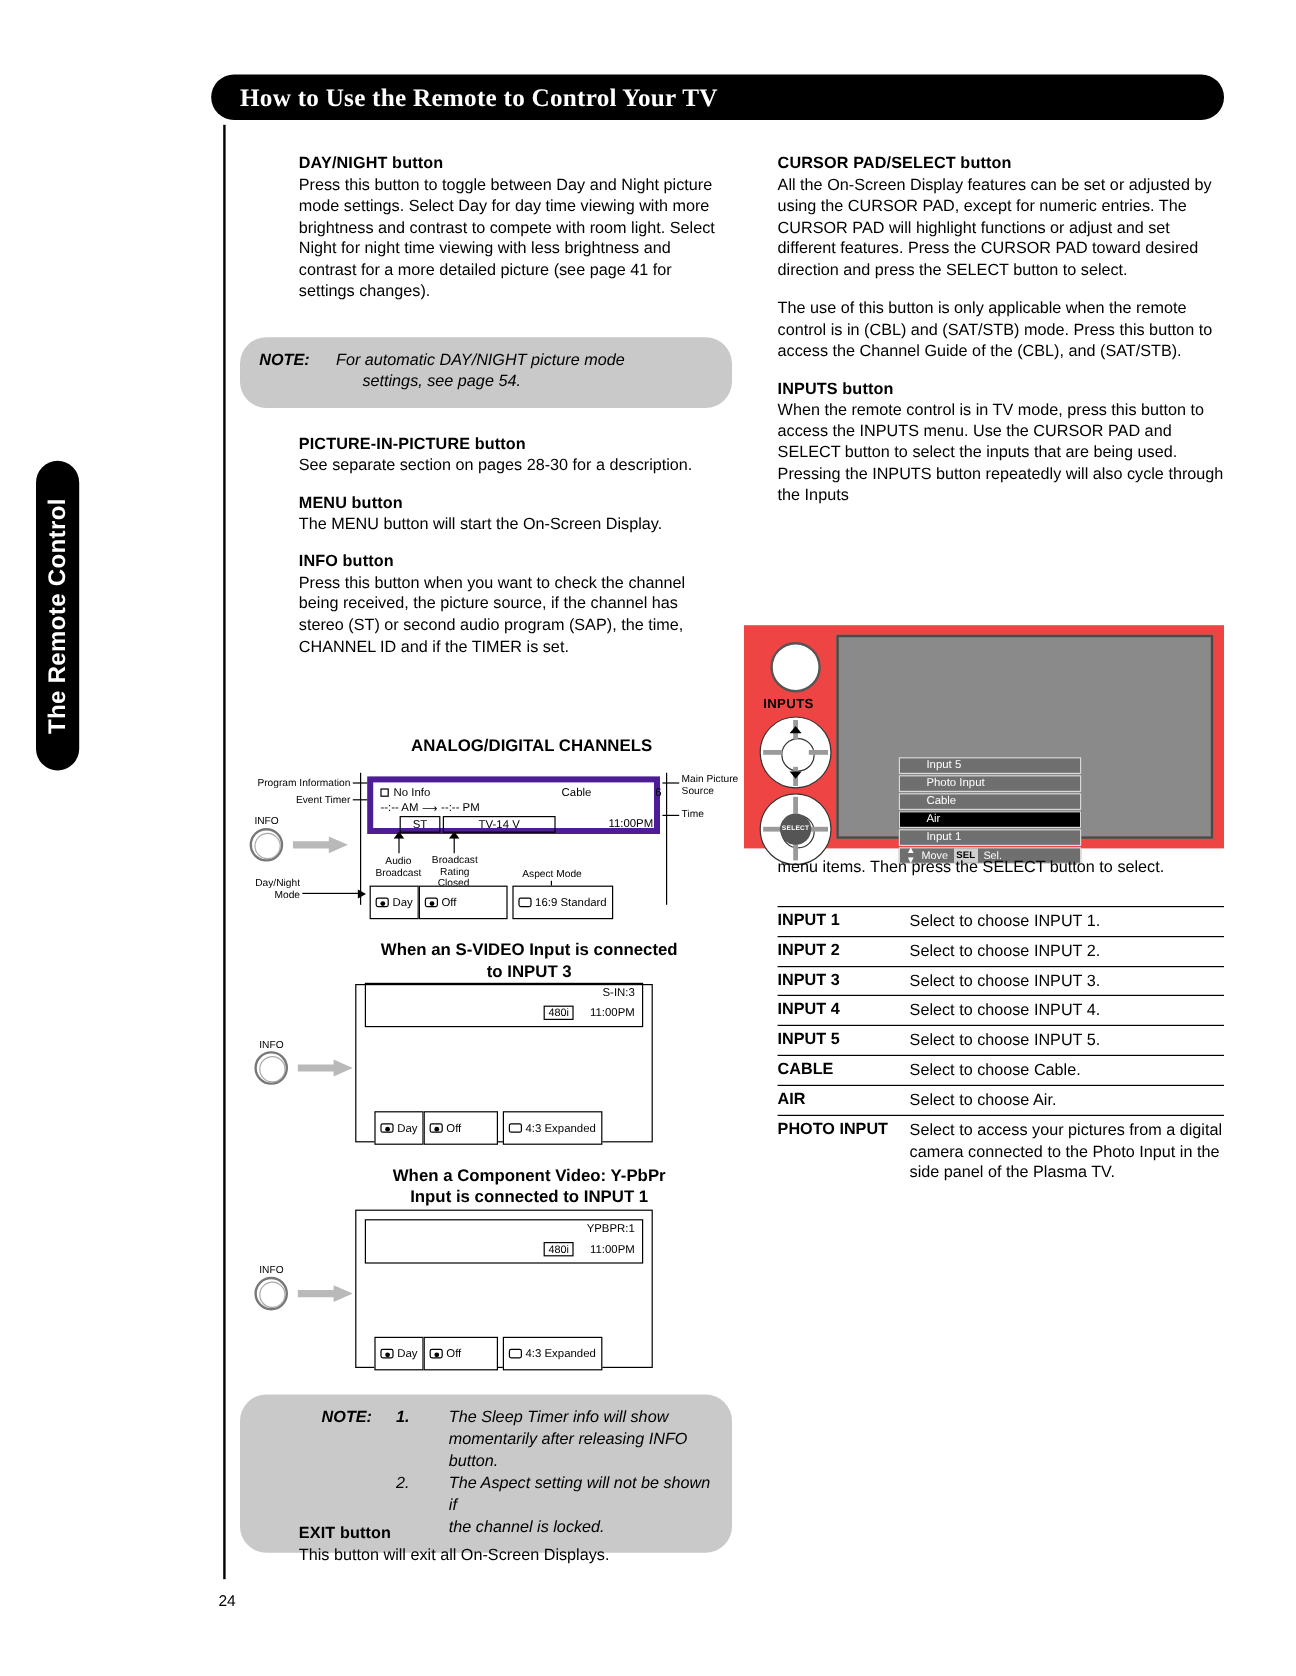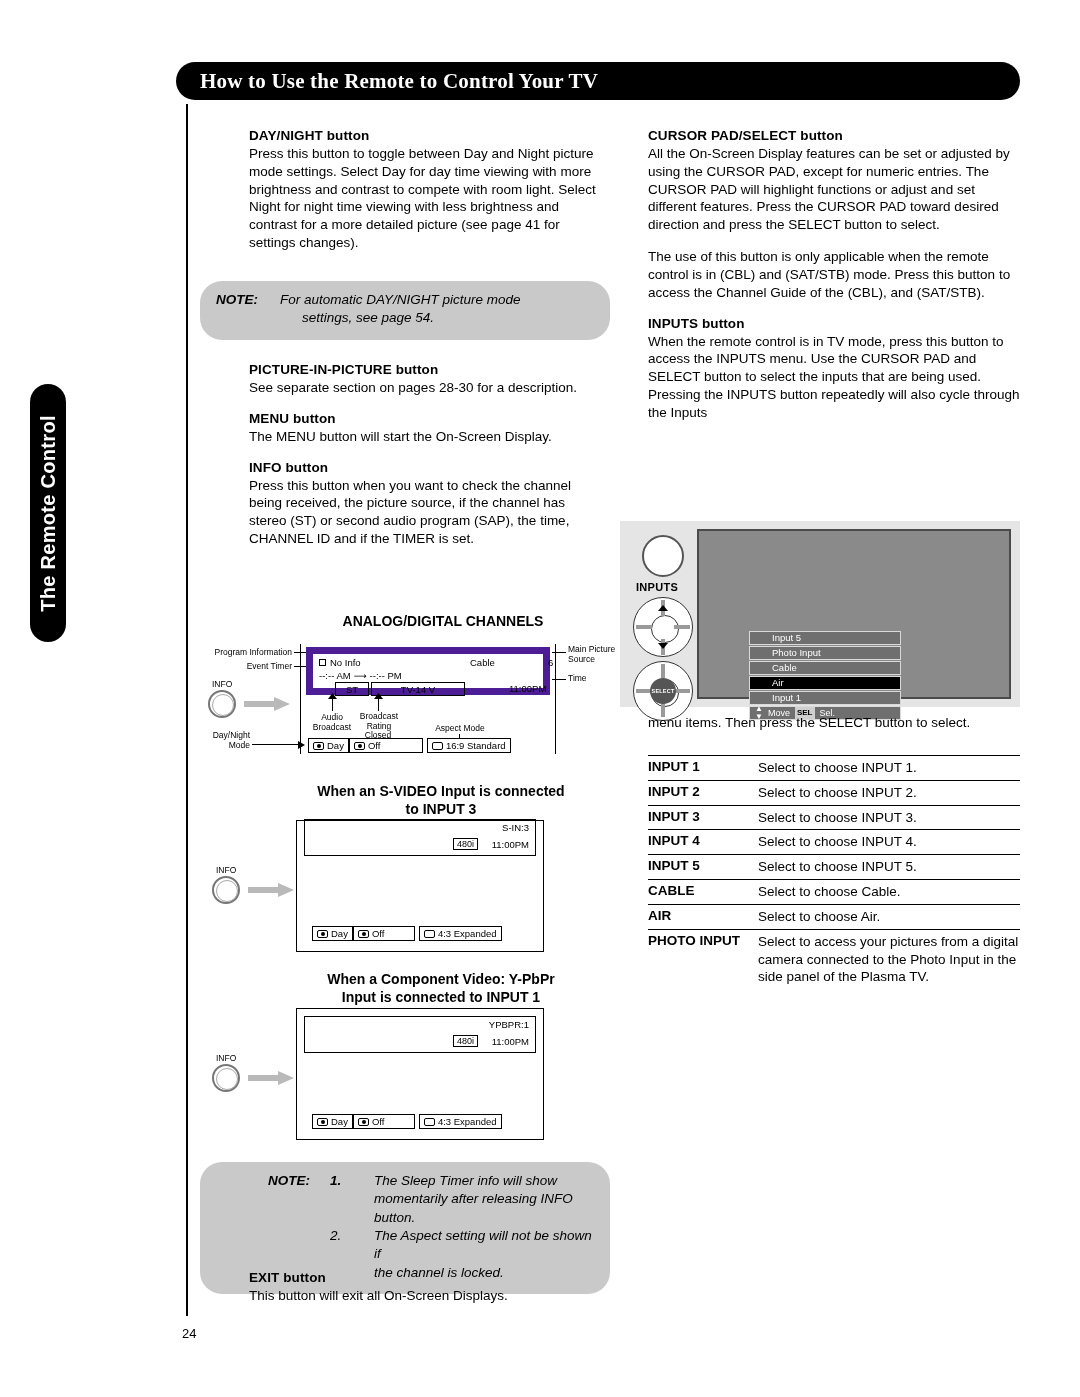--- a/index.html
+++ b/index.html
@@ -92,21 +92,21 @@
   .fig-analog .fig-title{ margin-left:84px; }
 
   .osd-frame{
     position:absolute; left:104px; top:31px;
     width:256px; height:110px;
     border-left:1px solid #000; border-right:1px solid #000;
   }
   .osd-top{
     position:absolute; left:110px; top:34px;
     width:244px; height:48px;
-    border:7px solid #4c1d95;
+    border:5px solid #4c1d95;
     font-size:9.5px;
   }
   .osd-row{ position:absolute; }
   .osd-noinfo{ left:6px; top:3px; display:flex; align-items:center; gap:4px;}
   .sq{ width:7px;height:7px;border:1px solid #000;display:inline-block;}
   .osd-cable{ left:157px; top:3px;}
   .osd-six{ left:235px; top:3px;}
   .osd-time-row{ left:6px; top:16px; display:flex; align-items:center; gap:3px;}
   .arr-r{ font-size:9px; }
   .osd-st{
@@ -132,21 +132,21 @@
   .info-btn::after{
     content:""; position:absolute; left:2px; top:2px;
     width:20px; height:20px; border-radius:50%; border:1px solid #aaa;
   }
   .info-cap{ position:absolute; font-size:8.5px; }
   .gray-arrow{
     position:absolute; width:46px; height:14px;
   }
 
   .bottombar{
-    position:absolute; display:flex; align-items:stretch; height:15px;
+    position:absolute; display:flex; align-items:stretch; height:28px;
     font-size:9.5px;
   }
   .bb{
     border:1px solid #000; padding:0 4px; display:flex; align-items:center; gap:3px;
     background:#fff;
   }
   .icon-sm{
     width:11px;height:8px;border:1px solid #000;border-radius:2px;
     display:inline-block; position:relative; flex:0 0 auto;
   }
@@ -161,21 +161,21 @@
     position:absolute; border:1px solid #000; background:#fff;
   }
   .osd-small{
     position:absolute; border:1px solid #000; font-size:9.5px;
   }
 
   
   .tvdiagram{
     position:absolute; left:620px; top:521px;
     width:400px; height:186px;
-    background:#e5e5e5;
+    background:#ef4444;
   }
   .tvscreen{
     position:absolute; left:77px; top:8px; width:314px; height:170px;
     background:#8a8a8a; border:2px solid #4a4a4a;
   }
   .rbtn-circle{
     position:absolute; border-radius:50%; background:#fff;
     border:2px solid #555;
   }
   .inputs-cap{

